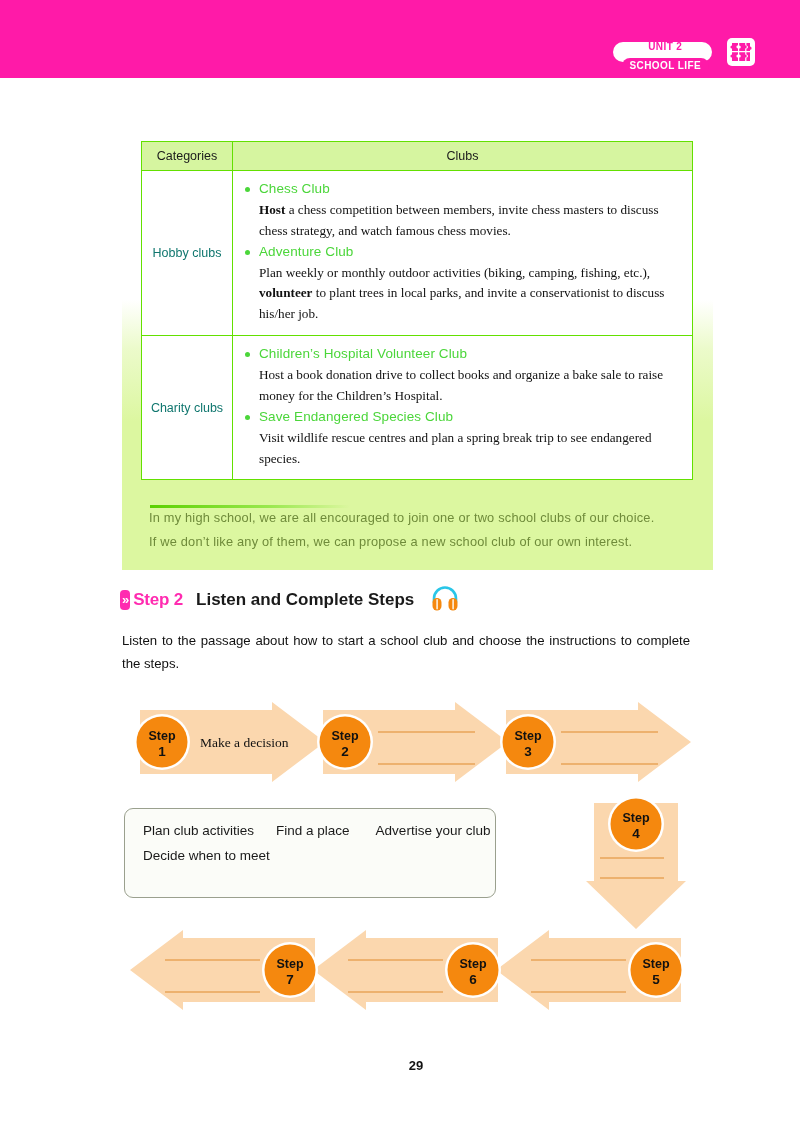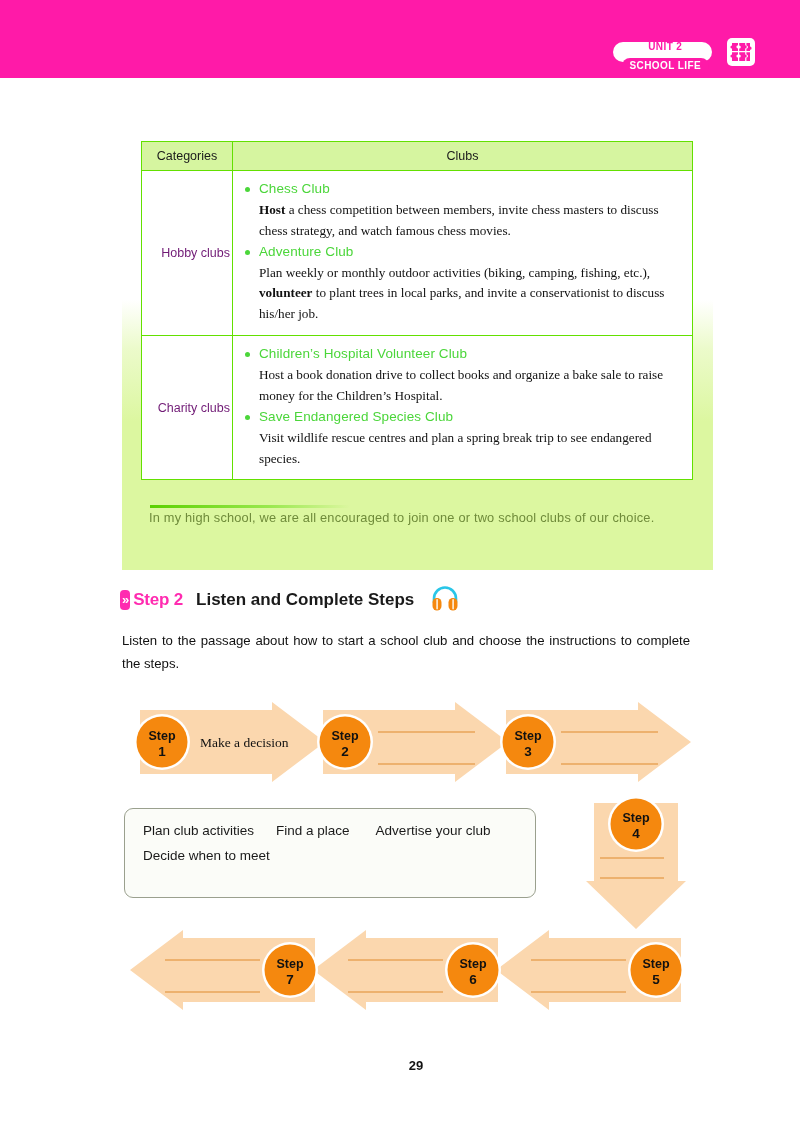--- a/index.html
+++ b/index.html
@@ -51,21 +51,21 @@
     background:#d6f5a0; border:1.5px solid #63e000;
     text-align:center; font-size:12.5px; color:#1a1a1a; padding:7px 0;
   }
   .tbl .c-cat{ width:91px; }
   .tbl .body-row > td{
     border-left:1.5px solid #63e000; border-right:1.5px solid #63e000;
     border-bottom:1.5px solid #63e000; background:#ffffff;
     vertical-align:middle;
   }
   .tbl .body-row > td.cat{
-    text-align:right; font-size:12.5px; color:#701a75;
+    text-align:center; font-size:12.5px; color:#0f766e;
     border-right:1.5px solid #63e000; padding:4px 2px;
   }
   .tbl .body-row > td.clubs{ padding:8px 4px 10px 10px; }
 
   .club-name{
     color:#4bd63a; font-size:13.5px; line-height:1.55;
     letter-spacing:.1px; position:relative; padding-left:16px;
   }
   .club-name::before{
     content:""; position:absolute; left:2px; top:8px;
@@ -121,21 +121,21 @@
     fill:#111; text-anchor:middle;
   }
   .badge-word{ font-size:12.5px; }
   .badge-num{ font-size:13.5px; }
   .flow-label{
     font-family:"Liberation Serif", serif; font-size:13.5px; fill:#111;
   }
 
   
   .wordbank{
-    position:absolute; left:124px; top:808px; width:412px; height:90px;
+    position:absolute; left:124px; top:808px; width:372px; height:90px;
     background:#fbfcf8; border:1.2px solid #9aa08e; border-radius:9px;
     padding:10px 0 0 18px;
   }
   .wb-row{ font-size:13.5px; color:#1a1a1a; line-height:1.85; white-space:nowrap; }
   .wb-item{ display:inline-block; }
   .wb-gap-a{ display:inline-block; width:22px; }
   .wb-gap-b{ display:inline-block; width:26px; }
   .wb-strike{ text-decoration:line-through; }
 
   
@@ -194,20 +194,21 @@
       <div class="club-name">Save Endangered Species Club</div>
       <div class="club-desc">Visit wildlife rescue centres and plan a spring break trip to see endangered species.</div>
     </td>
   </tr>
 </tbody>
   </table>
 
 <div class="note-rule"></div>
 <div class="note-text">
   <div>In my high school, we are all encouraged to join one or two school clubs of our choice.</div>
+  <div>If we don’t like any of them, we can propose a new school club of our own interest.</div>
 </div>
 
 <div class="step-head">
   <span class="chev-badge">»</span>
   <span class="step-label">Step 2</span>
   <span class="step-title">Listen and Complete Steps</span>
   <span class="headphone">
     <svg width="30" height="26" viewBox="0 0 30 26" aria-hidden="true">
       <path d="M4 17 V13.5 A11 11 0 0 1 26 13.5 V17" fill="none" stroke="#29c6e8" stroke-width="2.6" stroke-linecap="round"></path>
       <rect x="2.5" y="13" width="9" height="12.5" rx="4.4" fill="#f5880e"></rect>

